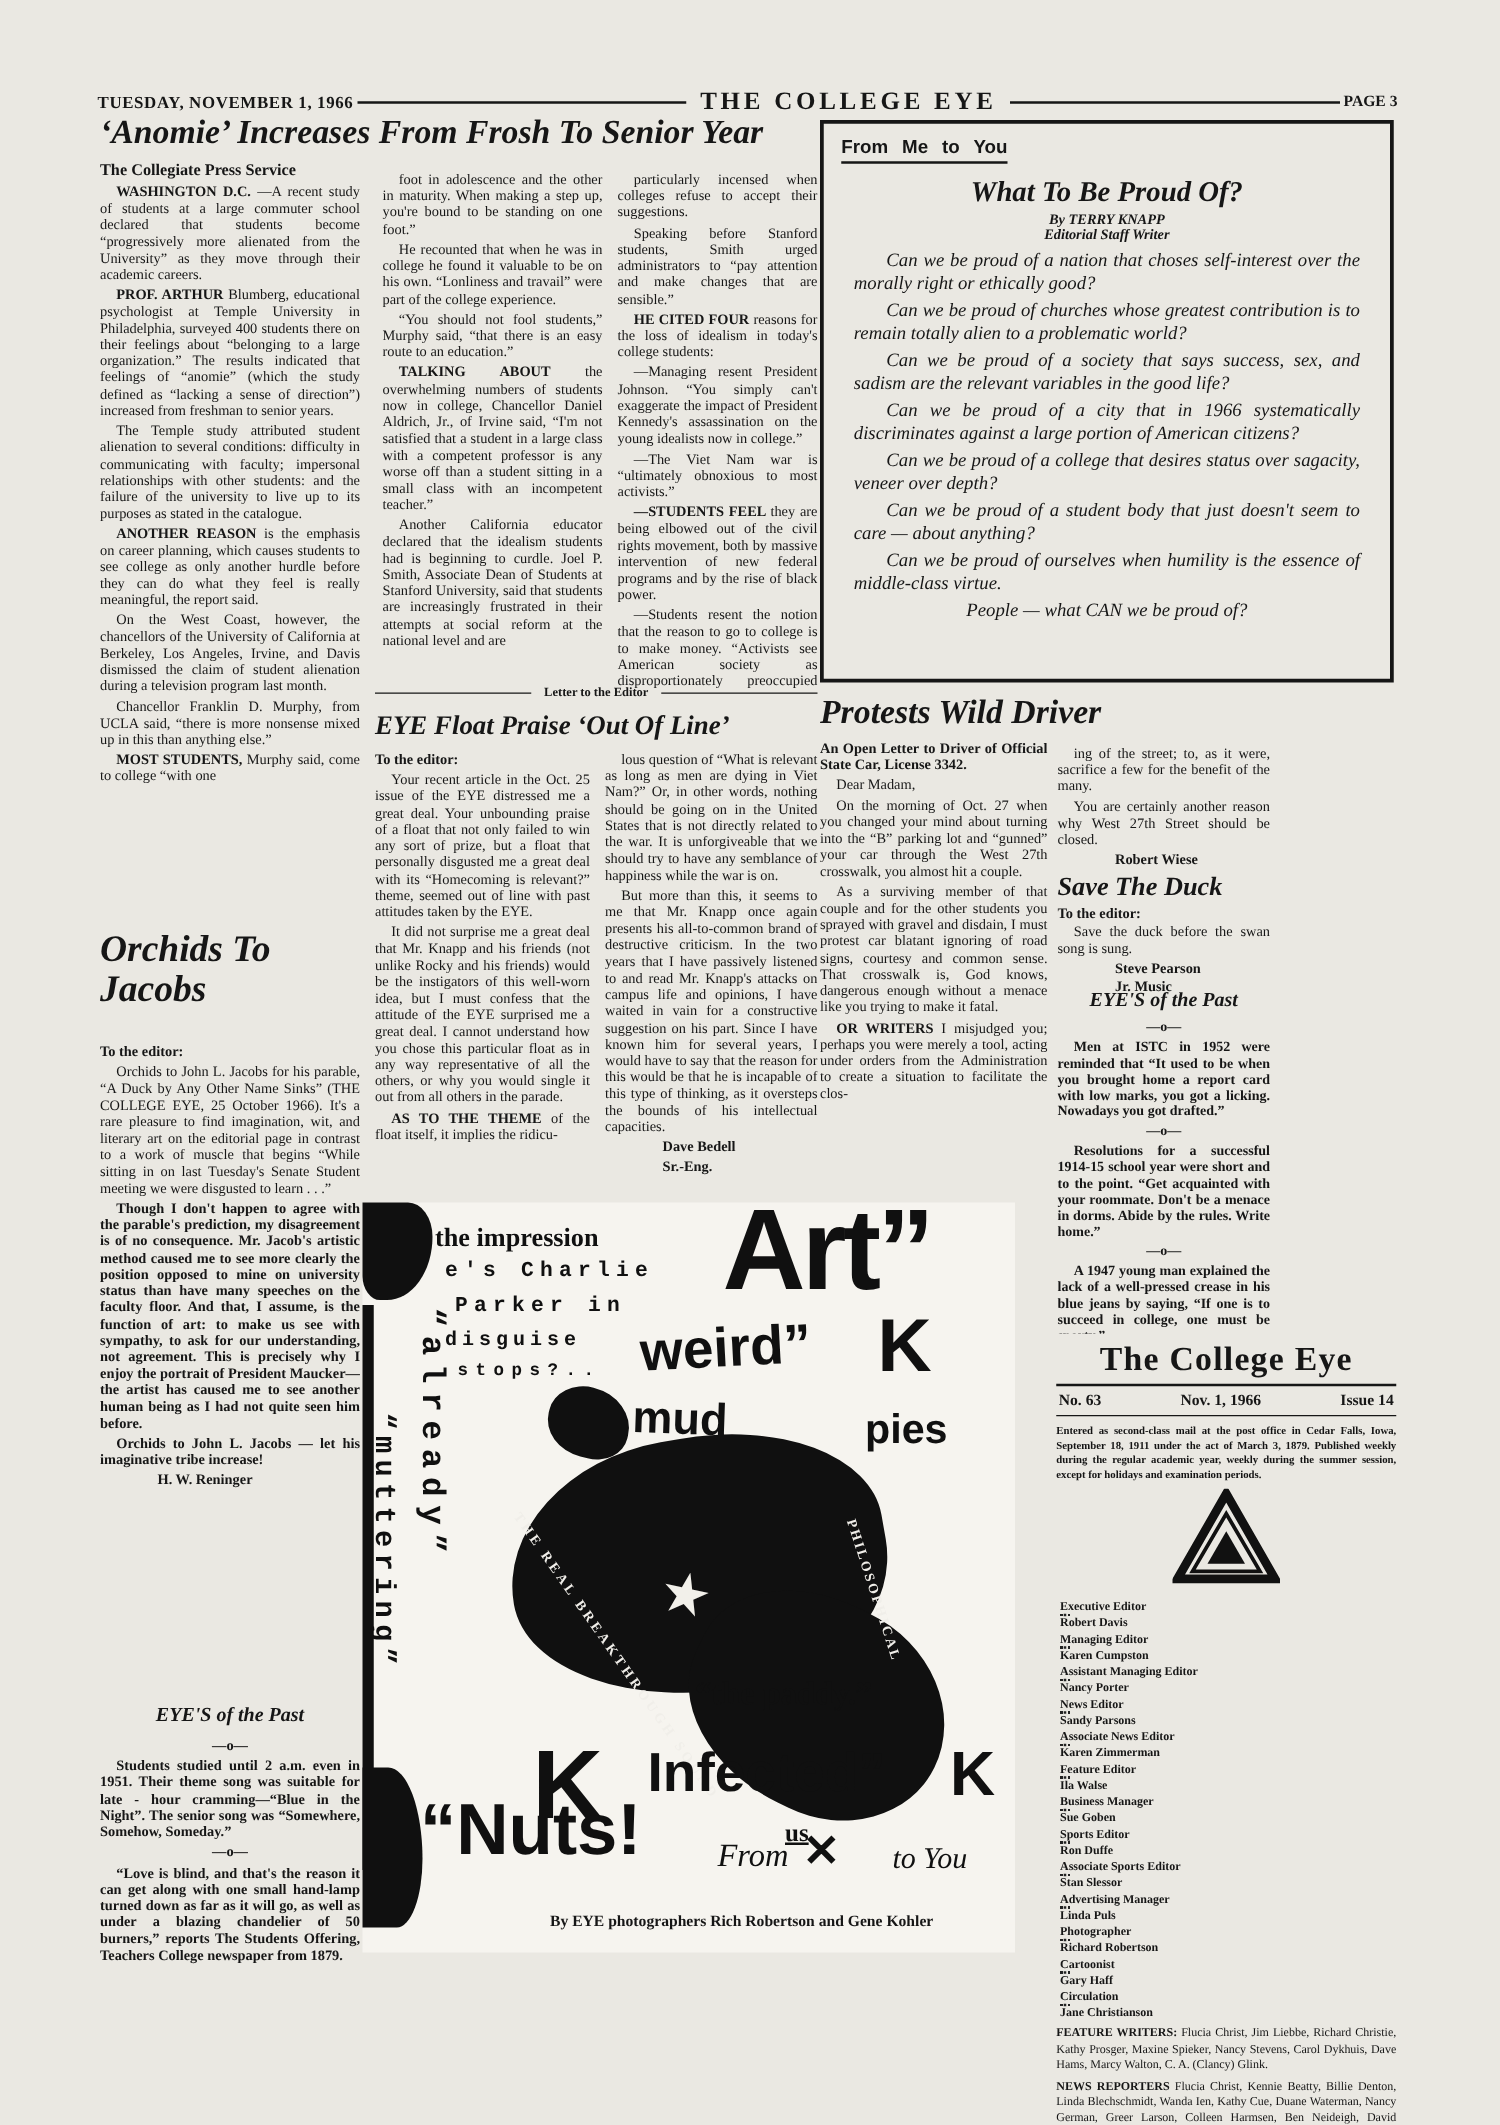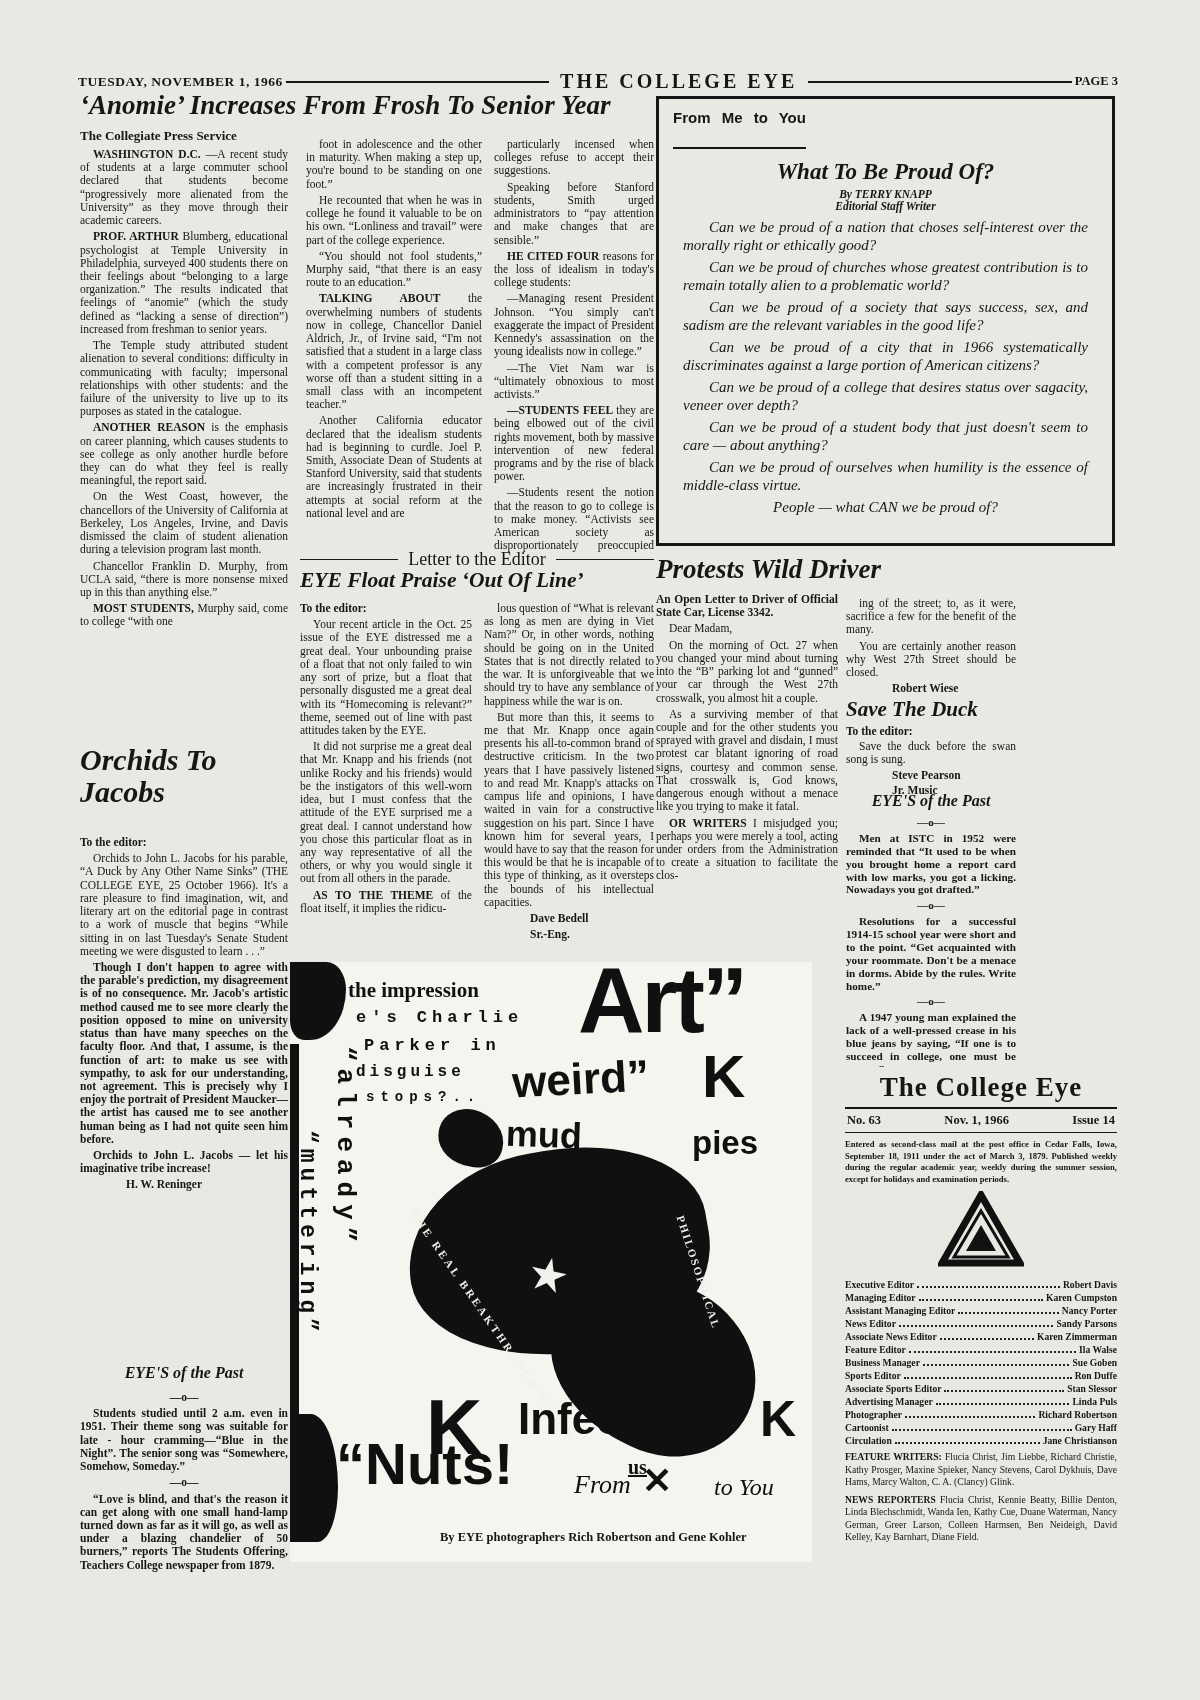--- a/index.html
+++ b/index.html
@@ -25,30 +25,30 @@
 
   
   .anomie-headline{position:absolute;left:80px;top:92px;width:580px;font-size:27px;font-style:italic;font-weight:bold;line-height:1;}
   .anomie-byline{position:absolute;left:80px;top:128px;width:208px;font-weight:bold;font-size:13px;}
   .anomie-col1{left:80px;top:148px;width:208px;height:600px;}
   .anomie-col2{left:306px;top:138px;width:176px;height:414px;}
   .anomie-col3{left:494px;top:138px;width:160px;height:416px;}
 
   
   .proud-box{position:absolute;left:656px;top:96px;width:459px;height:450px;border:3px solid #161616;box-sizing:border-box;padding:10px 14px;overflow:hidden;}
-  .kicker{display:inline-block;font-weight:bold;font-size:15px;word-spacing:7px;border-bottom:2.5px solid #161616;padding-bottom:21px;font-family:"Liberation Sans",sans-serif;}
+  .kicker{display:inline-block;font-weight:bold;font-size:15px;word-spacing:7px;border-bottom:2.5px solid #161616;padding-bottom:3px;font-family:"Liberation Sans",sans-serif;}
   .proud-headline{margin:10px 0 3px;text-align:center;font-size:23px;font-style:italic;font-weight:bold;}
   .proud-byline,.proud-byline2{text-align:center;font-weight:bold;font-style:italic;font-size:11.5px;}
   .proud-byline2{margin-bottom:6px;}
   .proud-para{font-style:italic;font-size:15px;line-height:1.2;text-indent:26px;margin:0 0 4px;text-align:justify;padding:0 10px;}
 
   
   .letters-divider{position:absolute;left:300px;top:549px;width:354px;display:flex;align-items:center;}
   .dline{flex:1;height:1.5px;background:#161616;}
-  .dlabel{font-weight:normal;font-size:18px;padding:0 10px;white-space:nowrap;}
+  .dlabel{font-weight:bold;font-size:10px;padding:0 10px;white-space:nowrap;}
 
   
   .float-headline{position:absolute;left:300px;top:568px;width:358px;font-size:21.5px;font-style:italic;font-weight:bold;}
   .float-col1{left:300px;top:602px;width:172px;height:360px;}
   .float-col2{left:484px;top:602px;width:170px;height:360px;}
 
   
   .protests-headline{position:absolute;left:656px;top:554px;width:310px;font-size:27px;font-style:italic;font-weight:bold;}
   .protests-col1{left:656px;top:593px;width:182px;height:430px;}
   .protests-col2{left:846px;top:597px;width:170px;height:100px;}
@@ -70,21 +70,21 @@
   
   .eyes-left-headline{position:absolute;left:80px;top:1364px;width:208px;text-align:center;font-size:16px;font-style:italic;font-weight:bold;}
   .eyes-left-body{left:80px;top:1388px;width:208px;height:300px;}
 
   
   .masthead{position:absolute;left:845px;top:1072px;width:272px;}
   .gothic{font-size:27px;font-weight:bold;text-align:center;letter-spacing:1px;border-bottom:2px solid #161616;padding-bottom:4px;}
   .issue-row{display:flex;justify-content:space-between;font-weight:bold;font-size:12.5px;padding:4px 2px;border-bottom:1.5px solid #161616;}
   .entered{font-size:8.6px;font-weight:bold;text-align:justify;line-height:1.35;margin:6px 0;color:#141414;}
   .logo-wrap{text-align:center;margin:4px 0 6px;}
-  .staff-row{display:flex;align-items:baseline;font-size:9.6px;font-weight:bold;margin:0 0 2px;text-indent:0;}
+  .staff-row{display:flex;align-items:baseline;font-size:9.6px;font-weight:bold;margin:0 0 2px;text-indent:0;flex-direction:column;}
   .staff-row .role{white-space:nowrap;}
   .staff-row .lead-dots{flex:1;border-bottom:2px dotted #222;margin:0 3px;min-width:8px;}
   .staff-row .nm{white-space:nowrap;}
   .credit{font-size:9.6px;line-height:1.3;text-align:justify;margin:5px 0;text-indent:0;}
   .credit b{font-weight:bold;}
 
   
   .collage{position:absolute;left:290px;top:962px;width:522px;height:600px;background:#f6f4ef;}
   .blob{position:absolute;background:#101010;z-index:1;}
   .blob-a{left:0;top:0;width:56px;height:78px;border-radius:0 35% 65% 25%;}

